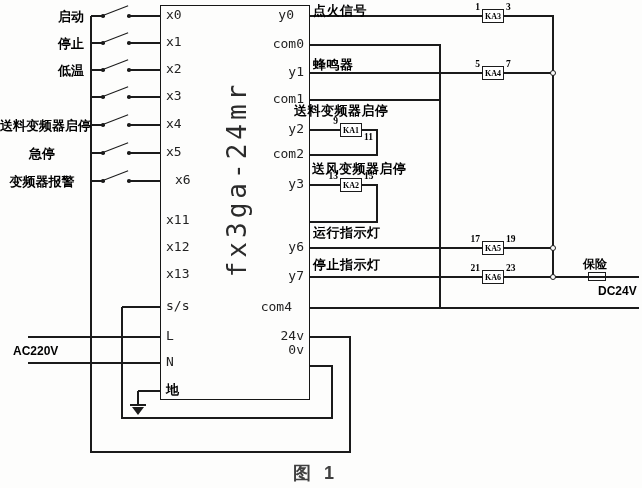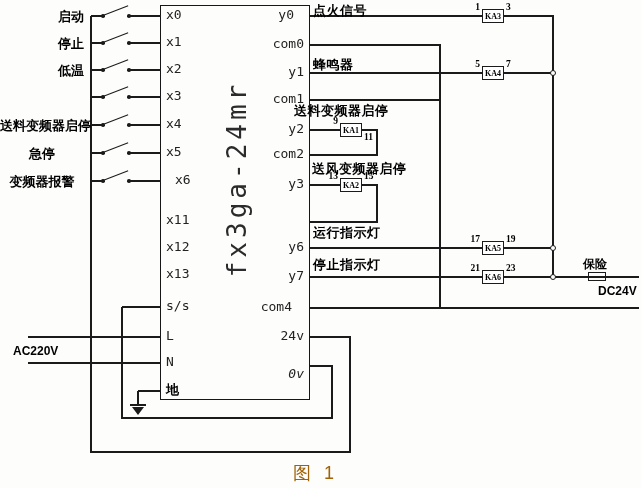--- a/index.html
+++ b/index.html
@@ -18,21 +18,21 @@
   .tnum-l{text-align:right;}
   .blade{position:absolute;width:27px;height:1.4px;background:#1b1b1b;transform-origin:0 50%;transform:rotate(-21deg);}
   .dot{position:absolute;width:3.6px;height:3.6px;border-radius:50%;background:#1b1b1b;}
   .junction{position:absolute;width:6px;height:6px;border:1.3px solid #1b1b1b;border-radius:50%;background:#fdfdfc;box-sizing:border-box;}
   .fuse{position:absolute;border:1.2px solid #1b1b1b;background:transparent;box-sizing:border-box;}
   .plc-box{position:absolute;left:160px;top:5px;width:150px;height:395px;border:1.6px solid #161616;box-sizing:border-box;background:transparent;}
   .plc-model{position:absolute;left:107px;top:162px;width:260px;height:34px;line-height:34px;text-align:center;
              font-family:"DejaVu Sans Mono",monospace;font-size:26px;letter-spacing:4px;color:#2b2b2b;
              transform:rotate(-90deg);}
   .power-label{position:absolute;font-weight:bold;font-size:12px;color:#000;white-space:nowrap;}
-  .caption{position:absolute;left:293px;top:461px;font-weight:normal;font-size:18px;color:#a16207;letter-spacing:4px;}
+  .caption{position:absolute;left:293px;top:461px;font-weight:bold;font-size:18px;color:#404040;letter-spacing:4px;}
   .gnd-bar{position:absolute;left:130px;top:404px;width:16px;height:2px;background:#1b1b1b;}
   .gnd-tri{position:absolute;left:132px;top:407px;width:0;height:0;
            border-left:6px solid transparent;border-right:6px solid transparent;border-top:8px solid #1b1b1b;}
 </style>
 </head>
 <body>
 
 <div id="canvas">
   <div class="plc-box"></div>
   <div class="plc-model">fx3ga-24mr</div>
@@ -95,21 +95,21 @@
     <div class="pin pin-r" style="left: 206px; top: 36px;">com0</div>
     <div class="pin pin-r" style="left: 206px; top: 64px;">y1</div>
     <div class="pin pin-r" style="left: 206px; top: 91px;">com1</div>
     <div class="pin pin-r" style="left: 206px; top: 121px;">y2</div>
     <div class="pin pin-r" style="left: 206px; top: 146px;">com2</div>
     <div class="pin pin-r" style="left: 206px; top: 176px;">y3</div>
     <div class="pin pin-r" style="left: 206px; top: 239px;">y6</div>
     <div class="pin pin-r" style="left: 206px; top: 268px;">y7</div>
     <div class="pin pin-r" style="left: 194px; top: 299px;">com4</div>
     <div class="pin pin-r" style="left: 206px; top: 328px;">24v</div>
-    <div class="pin pin-r" style="left: 206px; top: 366px; font-style: italic;">0v</div>
+    <div class="pin pin-r" style="left: 206px; top: 342px;">0v</div>
     <div class="ilabel" style="left: 0px; top: 8px;">启动</div>
     <div class="wire" style="left: 91px; top: 15.3px; width: 13.4px; height: 1.4px;"></div>
     <div class="wire" style="left: 129px; top: 15.3px; width: 32.4px; height: 1.4px;"></div>
     <div class="blade" style="left: 103px; top: 15.3px;"></div>
     <div class="dot" style="left: 101.4px; top: 14.2px;"></div>
     <div class="dot" style="left: 127.4px; top: 14.2px;"></div>
     <div class="ilabel" style="left: 0px; top: 35px;">停止</div>
     <div class="wire" style="left: 91px; top: 42.3px; width: 13.4px; height: 1.4px;"></div>
     <div class="wire" style="left: 129px; top: 42.3px; width: 32.4px; height: 1.4px;"></div>
     <div class="blade" style="left: 103px; top: 42.3px;"></div>

